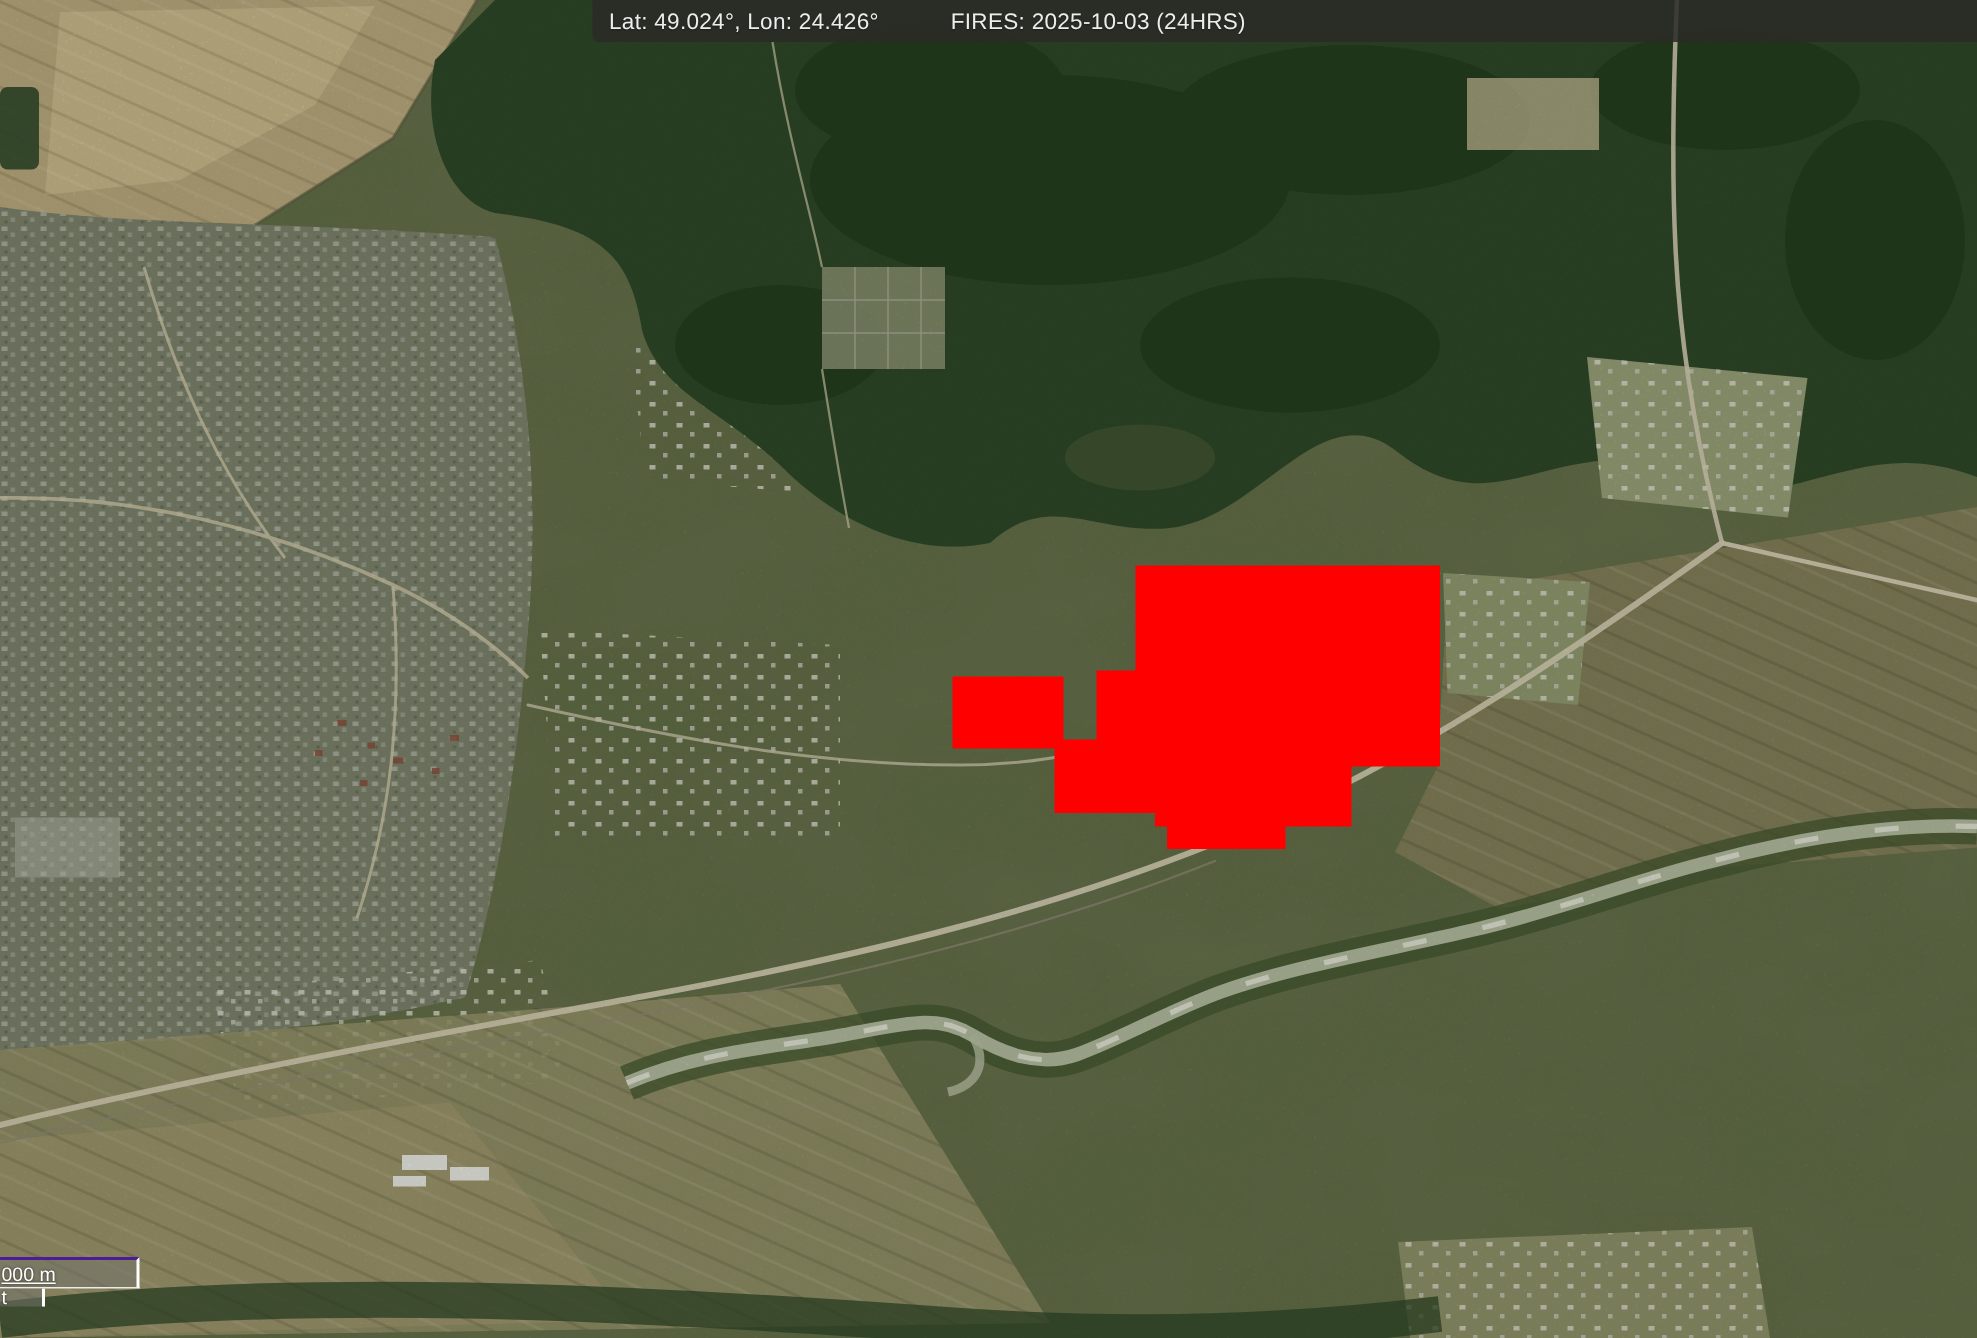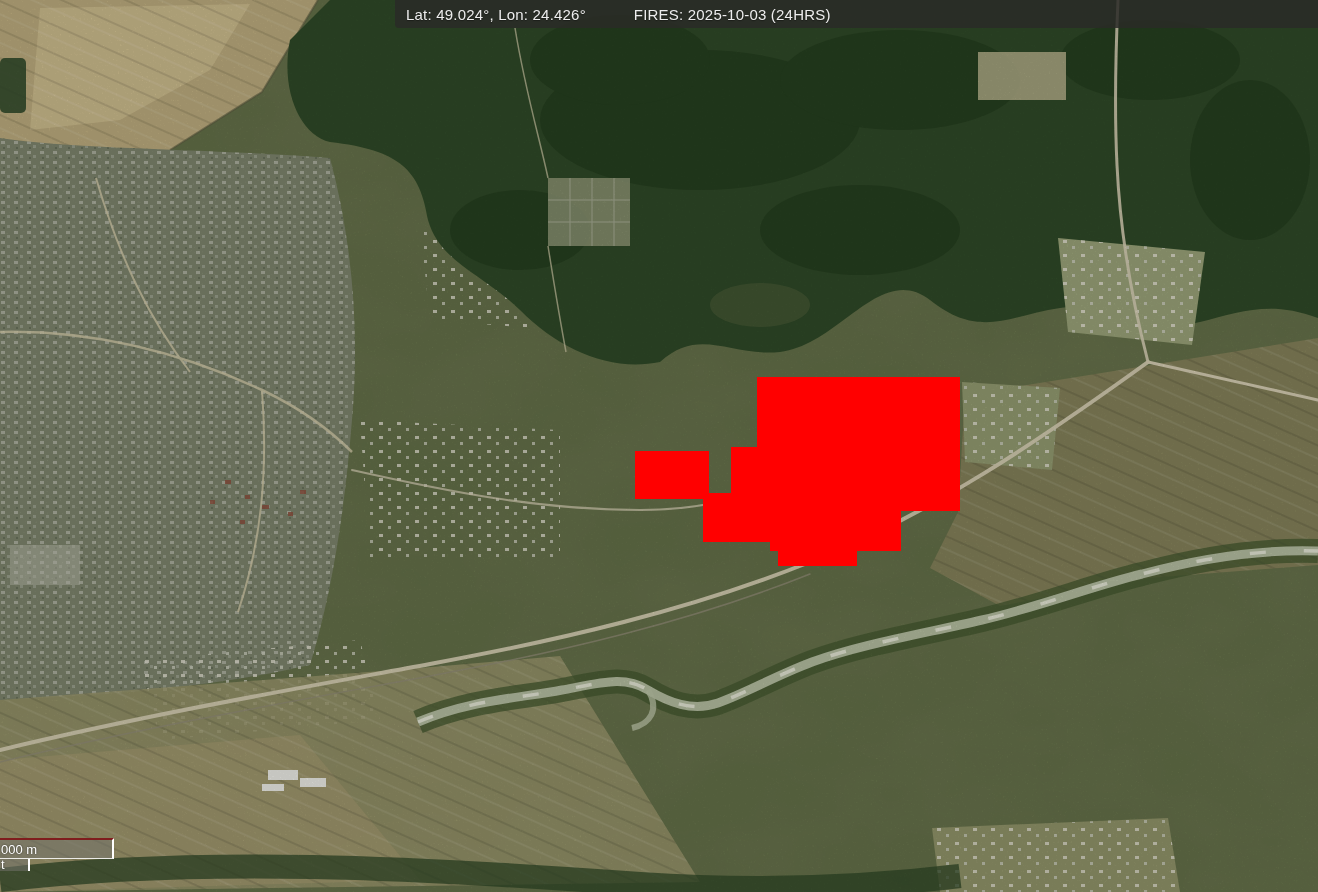--- a/index.html
+++ b/index.html
@@ -16,25 +16,26 @@
     padding-left:11px;box-sizing:border-box;
     color:#ededed;font-size:15px;letter-spacing:.2px;
     border-radius:0 0 0 4px;
     text-shadow:0 1px 1px rgba(0,0,0,.35);
     white-space:nowrap;
   }
   
   .scalebar{position:absolute;left:0;top:838px;color:#fff;font-size:13px;
     text-shadow:0 0 2px rgba(0,0,0,.6);}
   .sb-m{
-    width:114px;height:21px;box-sizing:border-box;
+    width:93px;height:21px;box-sizing:border-box;
     background:rgba(115,115,108,0.55);
-    border-top:2px solid #7f1d1d;border-right:2px solid #fff;
+    border-top:2px solid #4c1d95;border-right:2px solid #fff;
     border-bottom:1px solid rgba(255,255,255,.85);
     padding:2px 0 0 1px;
+    text-decoration:underline;
   }
   .sb-ft{
     width:30px;height:12px;box-sizing:border-box;
     background:rgba(115,115,108,0.55);
     border-right:2px solid #fff;
     line-height:11px;padding-left:1px;
   }
 </style>
 </head>
 <body>

